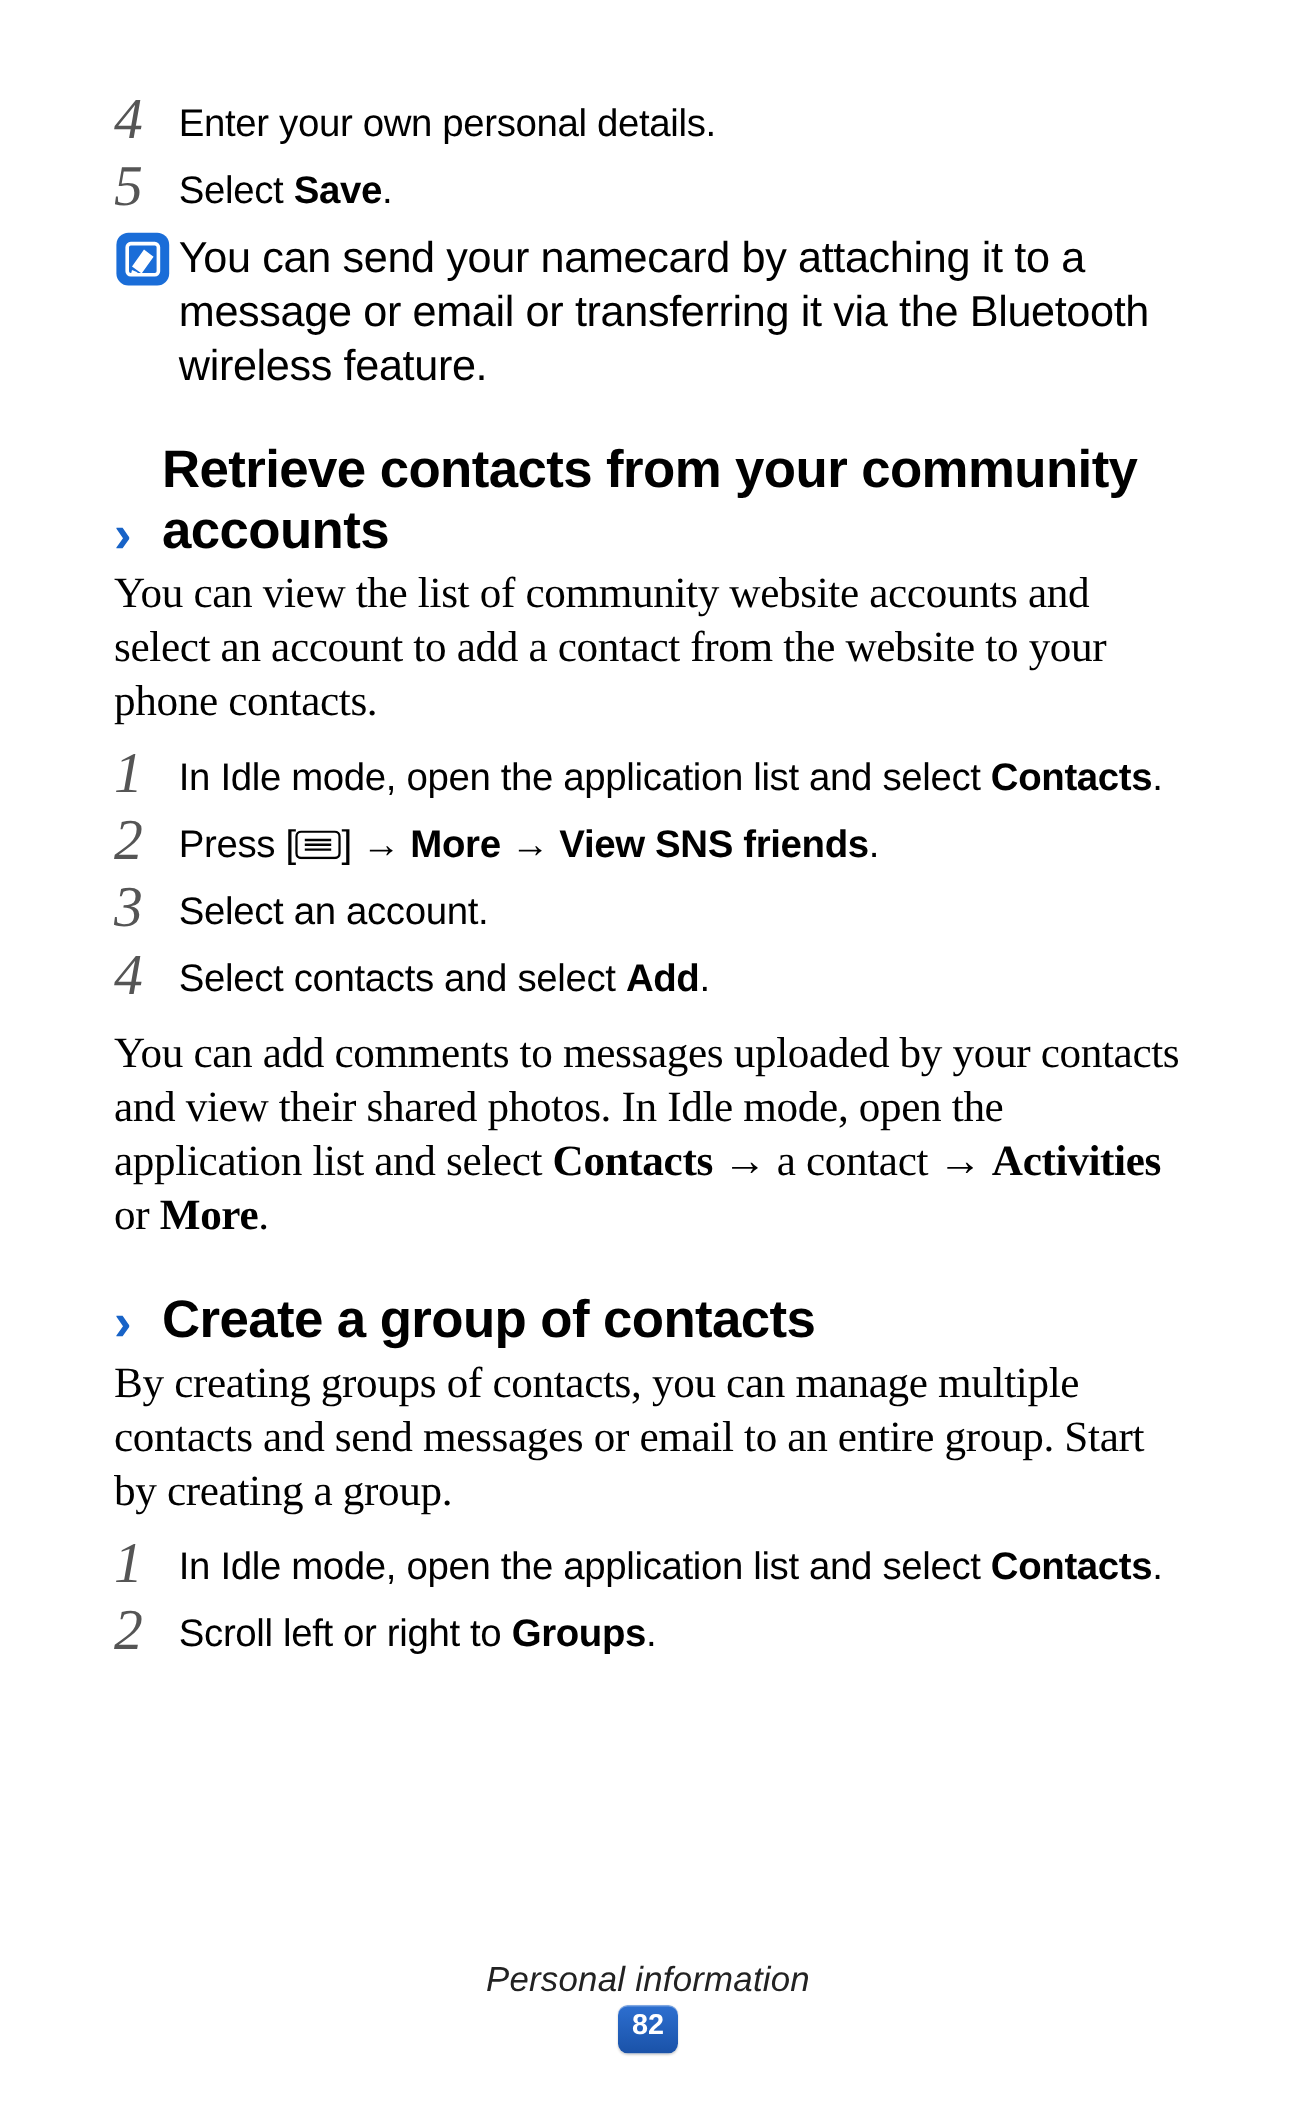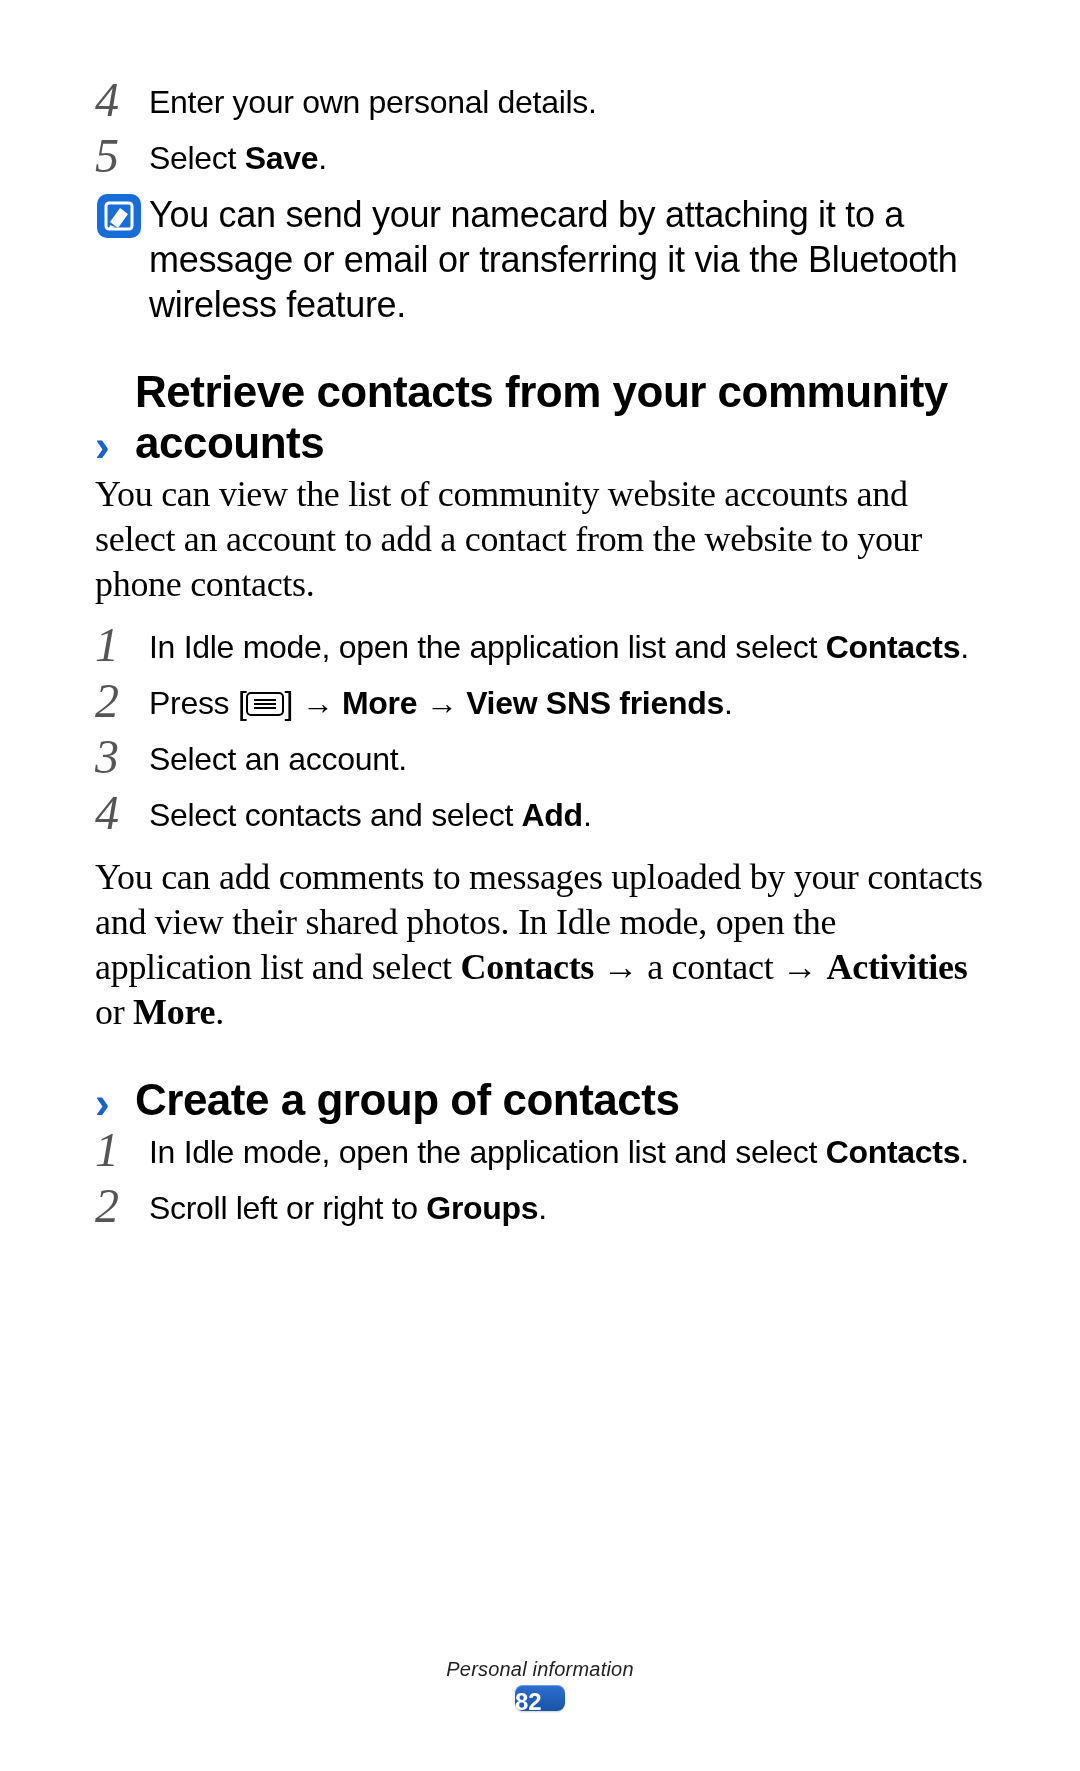--- a/index.html
+++ b/index.html
@@ -99,35 +99,35 @@
   }
   .footer {
     position: absolute;
     bottom: 60px;
     left: 0;
     width: 1080px;
     text-align: center;
   }
   .footer-label {
     font-style: italic;
-    font-size: 20px;
+    font-size: 29px;
     color: #222;
     letter-spacing: 0.2px;
   }
   .page-badge {
     margin: 4px auto 0 auto;
     width: 50px;
-    height: 26px;
+    height: 40px;
     border-radius: 8px;
     background: linear-gradient(#2d6fd0, #1a52a8);
     color: #fff;
     font-size: 24px;
     font-weight: 600;
     line-height: 34px;
-    text-align: left;
+    text-align: center;
     box-shadow: inset 0 1px 0 rgba(255,255,255,0.35), 0 1px 2px rgba(0,0,0,0.2);
   }
 </style>
 </head>
 <body>
 
 <div class="page">
 
   <div class="step">
     <div class="step-num">4</div>
@@ -176,20 +176,21 @@
     <div class="step-num">4</div>
     <div class="step-body">Select contacts and select <b>Add</b>.</div>
   </div>
 
   <div class="para" style="margin-top:14px;">You can add comments to messages uploaded by your contacts and view their shared photos. In Idle mode, open the application list and select <b>Contacts</b> → a contact → <b>Activities</b> or <b>More</b>.</div>
 
   <div class="section-head">
     <div class="chevron"></div>
     <div class="section-title">Create a group of contacts</div>
   </div>
+  <div class="para">By creating groups of contacts, you can manage multiple contacts and send messages or email to an entire group. Start by creating a group.</div>
 
   <div class="step">
     <div class="step-num">1</div>
     <div class="step-body">In Idle mode, open the application list and select <b>Contacts</b>.</div>
   </div>
   <div class="step">
     <div class="step-num">2</div>
     <div class="step-body">Scroll left or right to <b>Groups</b>.</div>
   </div>
 

